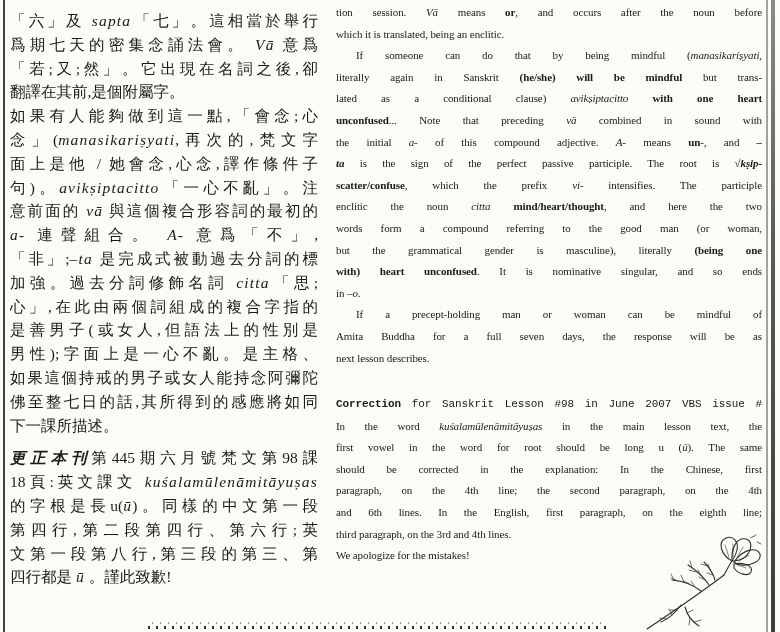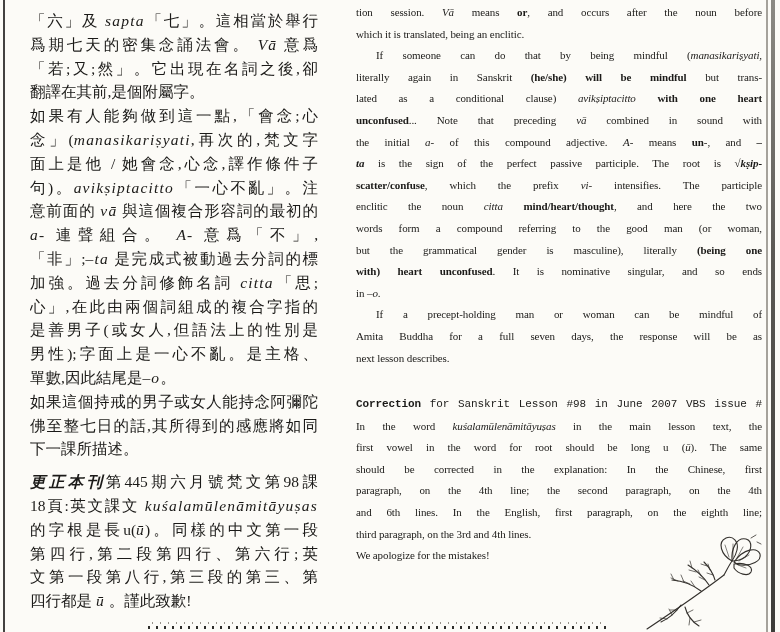--- a/index.html
+++ b/index.html
@@ -6,21 +6,21 @@
   .page{position:relative;width:780px;height:632px;overflow:hidden;
         background:#fcfbf7;color:#1b1a18;
         font-family:"Liberation Serif","DejaVu Serif",serif;}
   .col{position:absolute;top:0;}
   .col-zh{left:10px;width:308px;font-size:15.5px;padding-top:9px;}
   .col-zh .tl{height:23.8px;line-height:23.8px;}
   .col-zh .i{letter-spacing:1.2px;}
   .col-en{left:336px;width:426px;font-size:11px;letter-spacing:-0.1px;padding-top:2px;}
   .col-en .tl{height:21.6px;line-height:21.6px;}
   .tl{text-align:justify;text-align-last:justify;text-justify:inter-character;
-      overflow:hidden;margin-left:20px;}
+      overflow:hidden;}
   .tl.last{text-align:left;text-align-last:left;}
   .tl.ind{text-indent:20px;}
   .col-zh .tl.gap{margin-top:9px;}
   .col-en .tl.gap{margin-top:25px;font-family:Liberation Mono, monospace;}
   .b{font-weight:bold;}
   .i{font-style:italic;}
   .bi{font-weight:bold;font-style:italic;}
   .rule-left{position:absolute;left:3px;top:0;width:2px;height:632px;background:#434140;}
   .rule-right-thin{position:absolute;left:766px;top:0;width:2px;height:632px;background:#a5a29b;}
   .rule-right-thick{position:absolute;left:771px;top:0;width:4px;height:632px;
@@ -52,21 +52,20 @@
       <div class="tl"><span>念」(</span><span class="i">manasikariṣyati</span><span>,再次的,梵文字</span></div>
       <div class="tl"><span>面上是他 / 她會念,心念,譯作條件子</span></div>
       <div class="tl"><span>句)。</span><span class="i">avikṣiptacitto</span><span>「一心不亂」。注</span></div>
       <div class="tl"><span>意前面的 </span><span class="i">vā</span><span> 與這個複合形容詞的最初的</span></div>
       <div class="tl"><span class="i">a-</span><span> 連聲組合。 </span><span class="i">A-</span><span> 意爲「不」,</span></div>
       <div class="tl"><span>「非」;</span><span class="i">–ta</span><span> 是完成式被動過去分詞的標</span></div>
       <div class="tl"><span>加強。過去分詞修飾名詞 </span><span class="i">citta</span><span>「思;</span></div>
       <div class="tl"><span>心」,在此由兩個詞組成的複合字指的</span></div>
       <div class="tl"><span>是善男子(或女人,但語法上的性別是</span></div>
       <div class="tl"><span>男性);字面上是一心不亂。是主格、</span></div>
-      <div class="tl last"><span>單數,因此結尾是</span><span class="i">–o</span><span>。</span></div>
       <div class="tl"><span>如果這個持戒的男子或女人能持念阿彌陀</span></div>
       <div class="tl"><span>佛至整七日的話,其所得到的感應將如同</span></div>
       <div class="tl last"><span>下一課所描述。</span></div>
       <div class="tl gap"><span class="bi">更正本刊</span><span>第445期六月號梵文第98課</span></div>
       <div class="tl"><span>18頁:英文課文 </span><span class="i">kuśalamūlenāmitāyuṣas</span></div>
       <div class="tl"><span>的字根是長u(</span><span class="i">ū</span><span>)。同樣的中文第一段</span></div>
       <div class="tl"><span>第四行,第二段第四行、第六行;英</span></div>
       <div class="tl"><span>文第一段第八行,第三段的第三、第</span></div>
       <div class="tl last"><span>四行都是 </span><span class="i">ū</span><span> 。謹此致歉!</span></div>
     </div>

